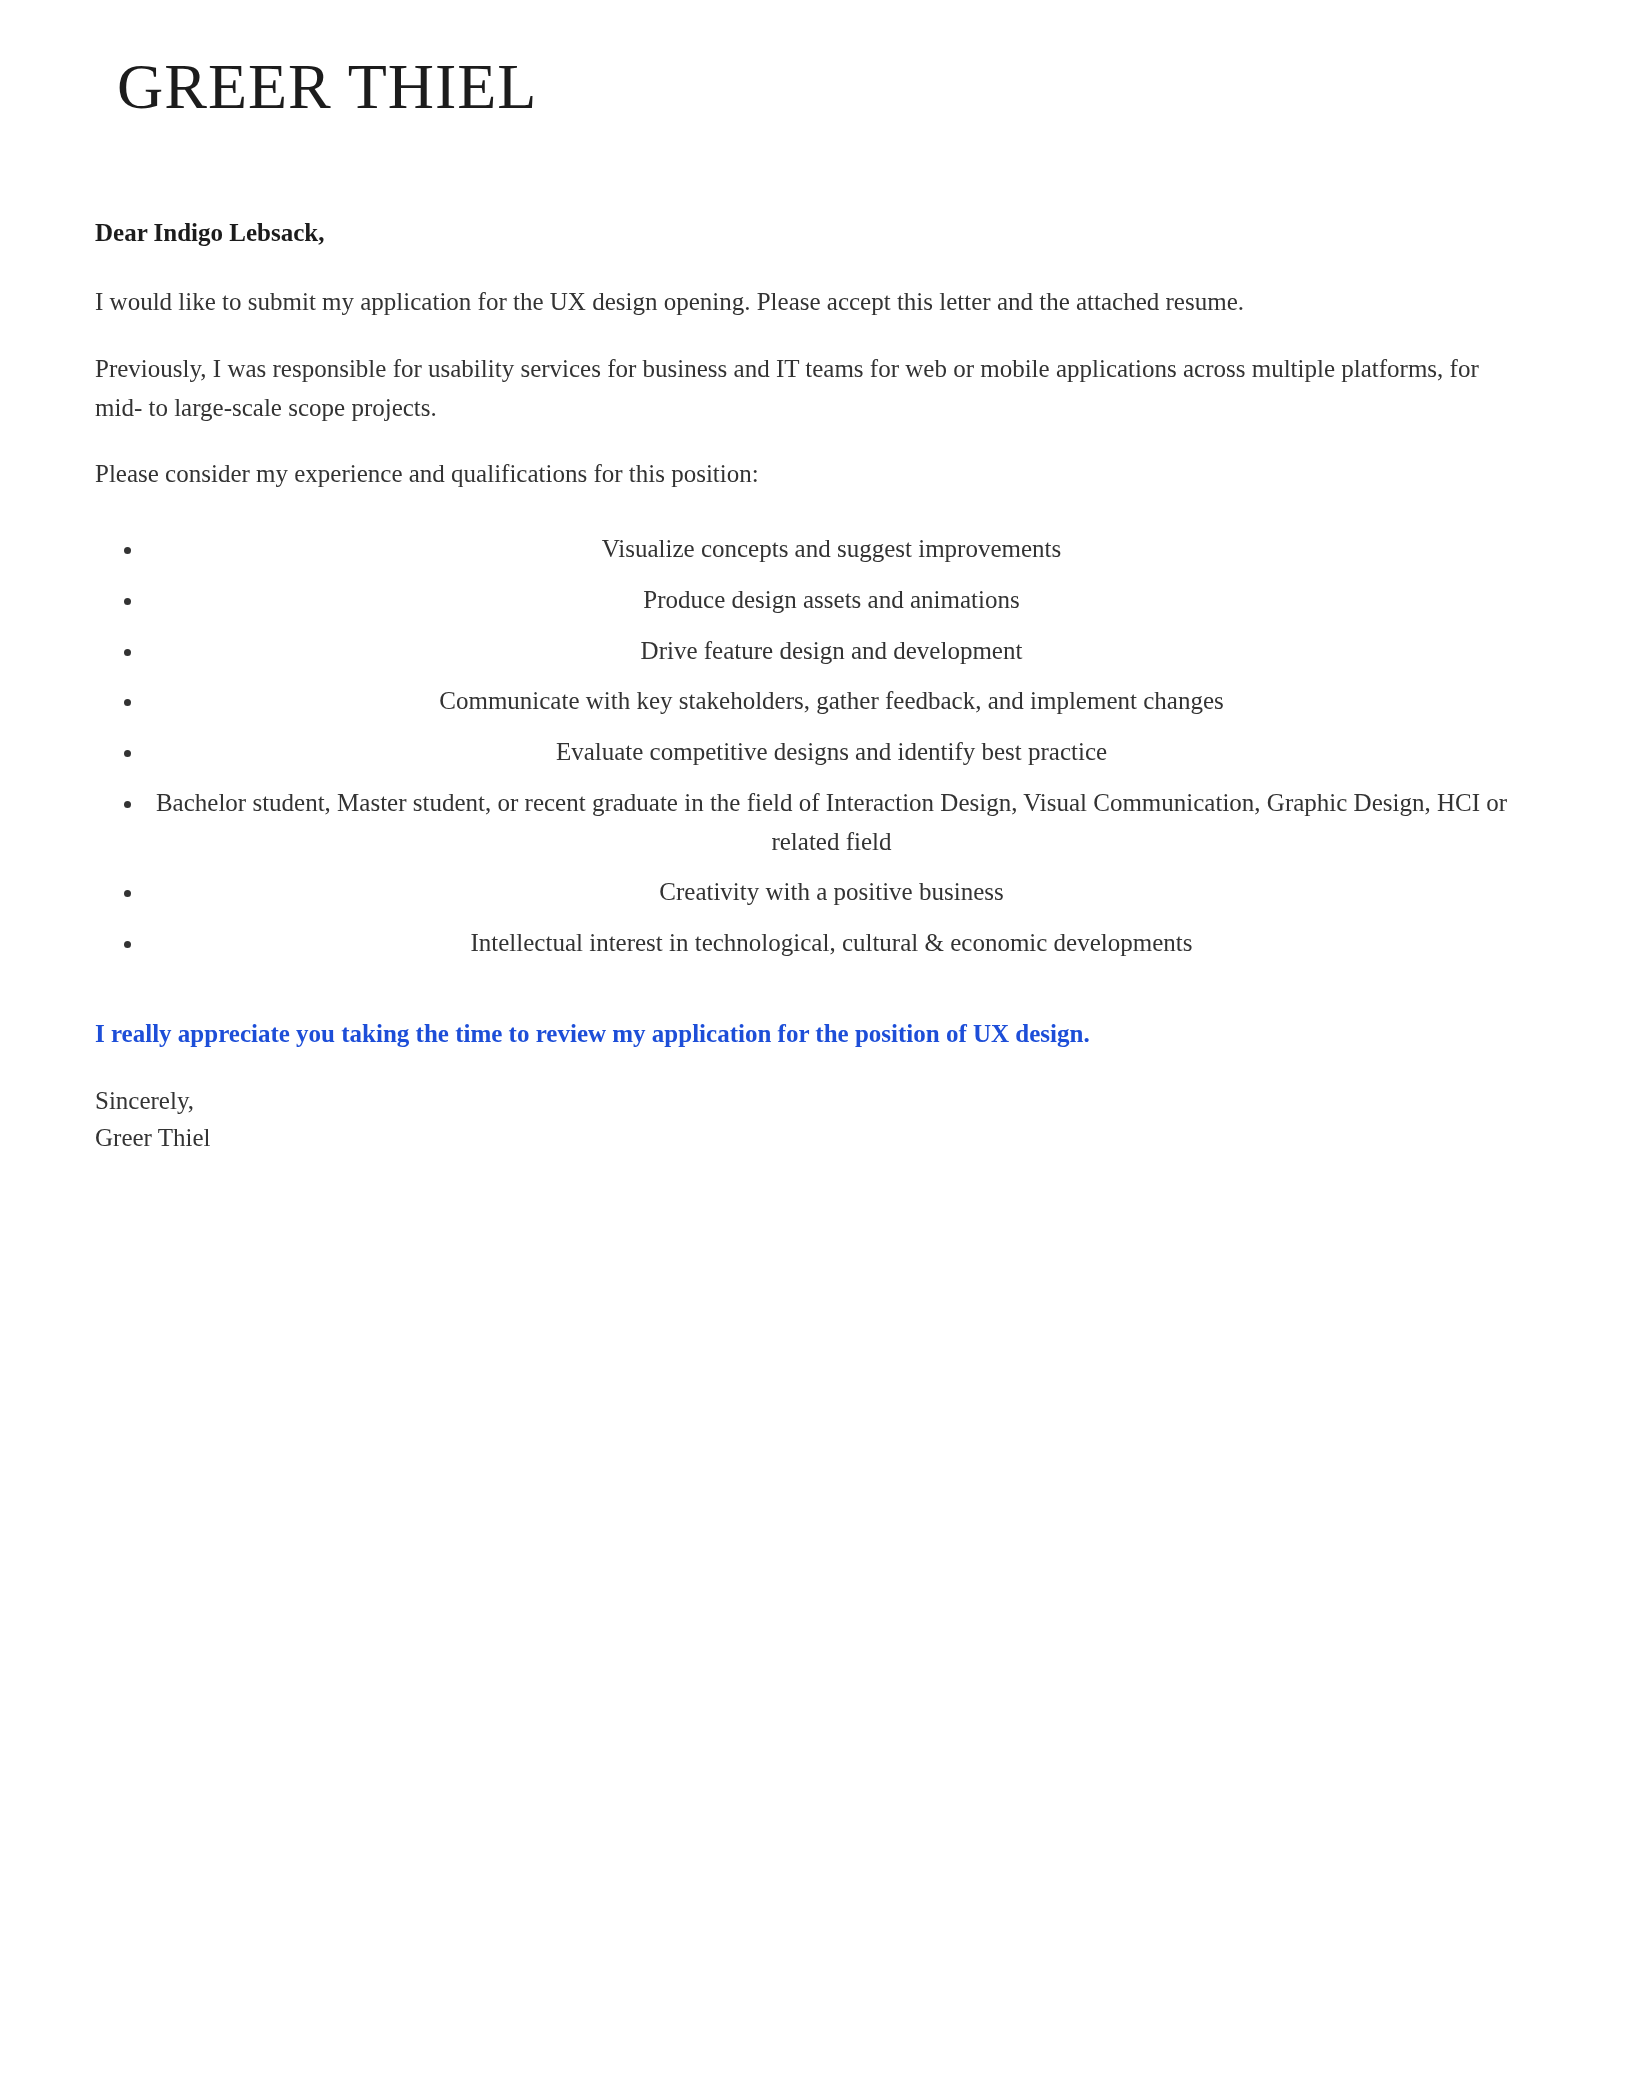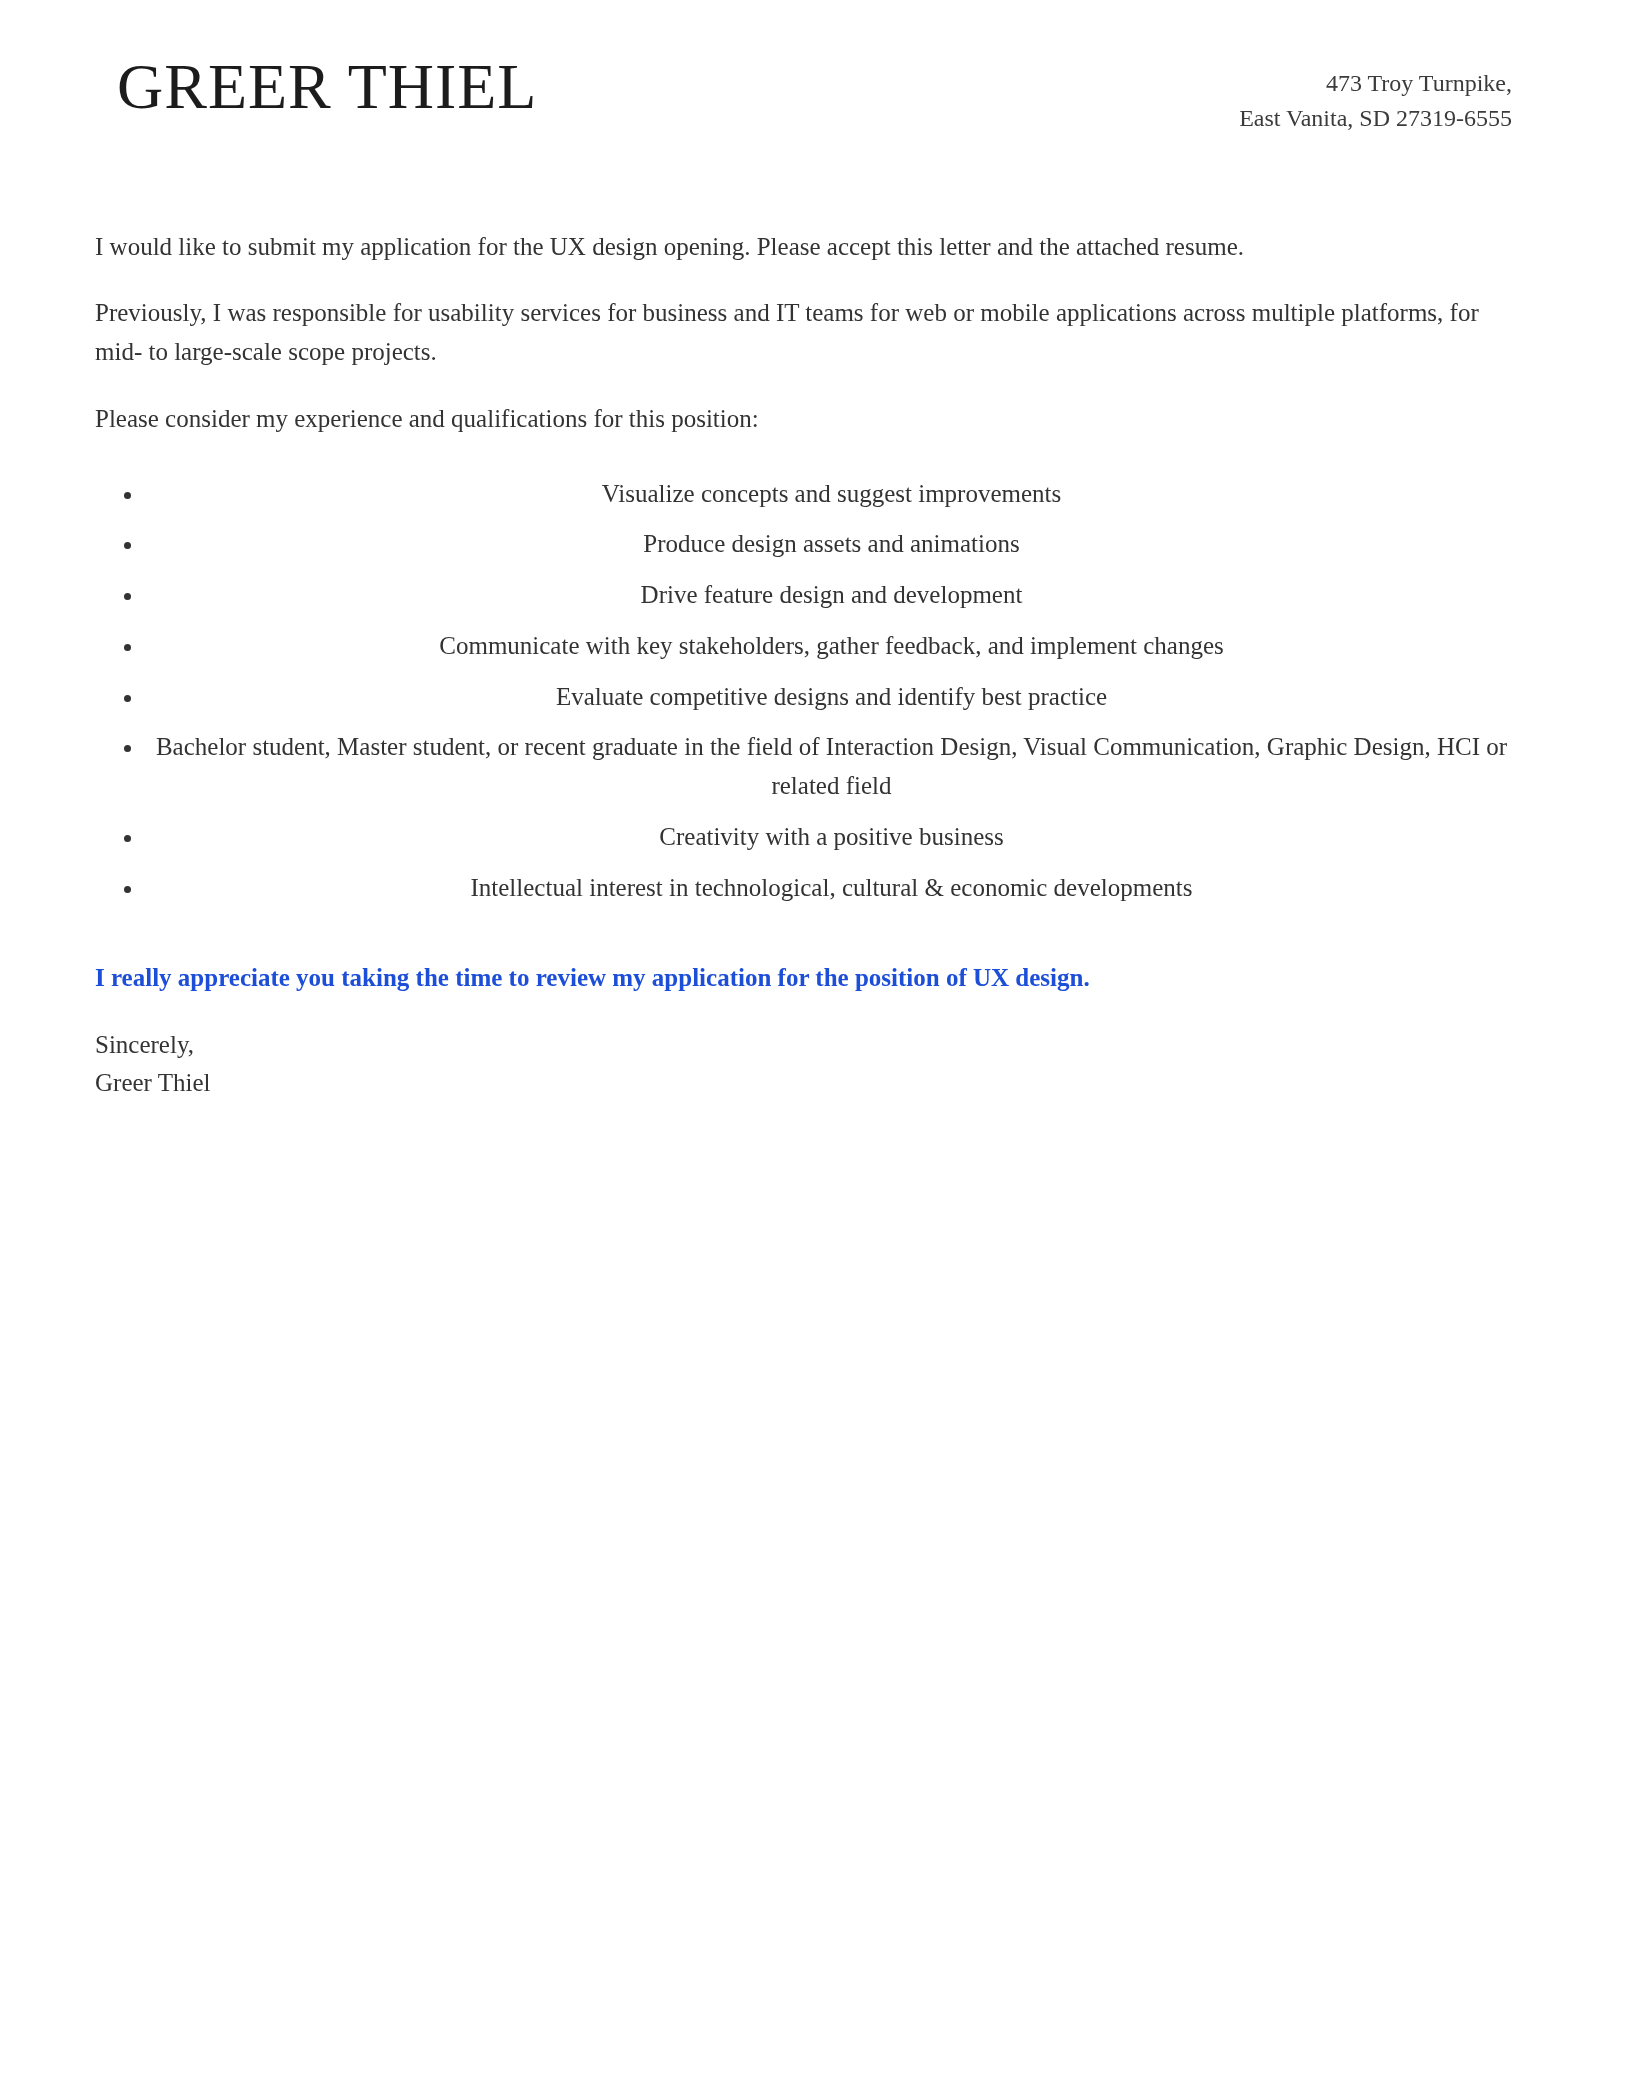--- a/index.html
+++ b/index.html
@@ -68,28 +68,25 @@
   }
   .signoff-line { line-height: 1.5; }
 </style>
 </head>
 <body>
 
 <div class="page">
 
   <div class="letter-header">
     <div class="sender-name">GREER THIEL</div>
-    <div class="sender-address">
-      <div>473 Troy Turnpike,</div>
-      <div>East Vanita, SD 27319-6555</div>
-    </div>
   </div>
 
   <div class="letter-body">
 
+    <div class="salutation">Dear Indigo Lebsack,</div>
 
     <p class="paragraph">I would like to submit my application for the UX design opening. Please accept this letter and the attached resume.</p>
 
     <p class="paragraph">Previously, I was responsible for usability services for business and IT teams for web or mobile applications across multiple platforms, for mid- to large-scale scope projects.</p>
 
     <p class="paragraph">Please consider my experience and qualifications for this position:</p>
 
     <ul class="qualifications-list">
       <li>Visualize concepts and suggest improvements</li>
       <li>Produce design assets and animations</li>

